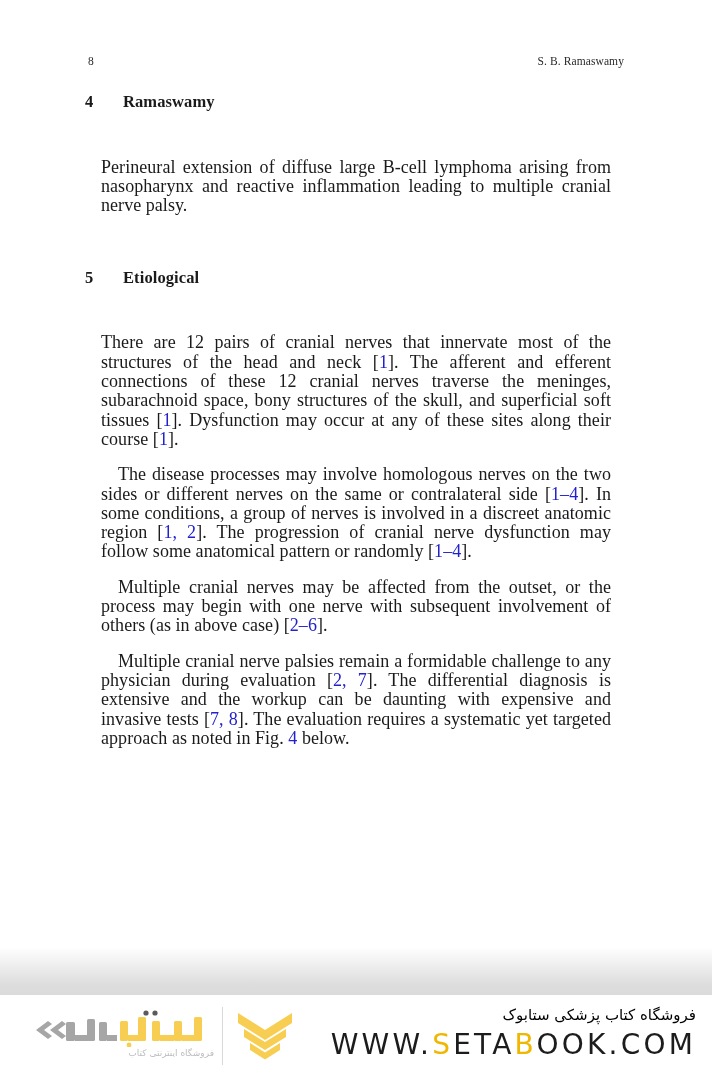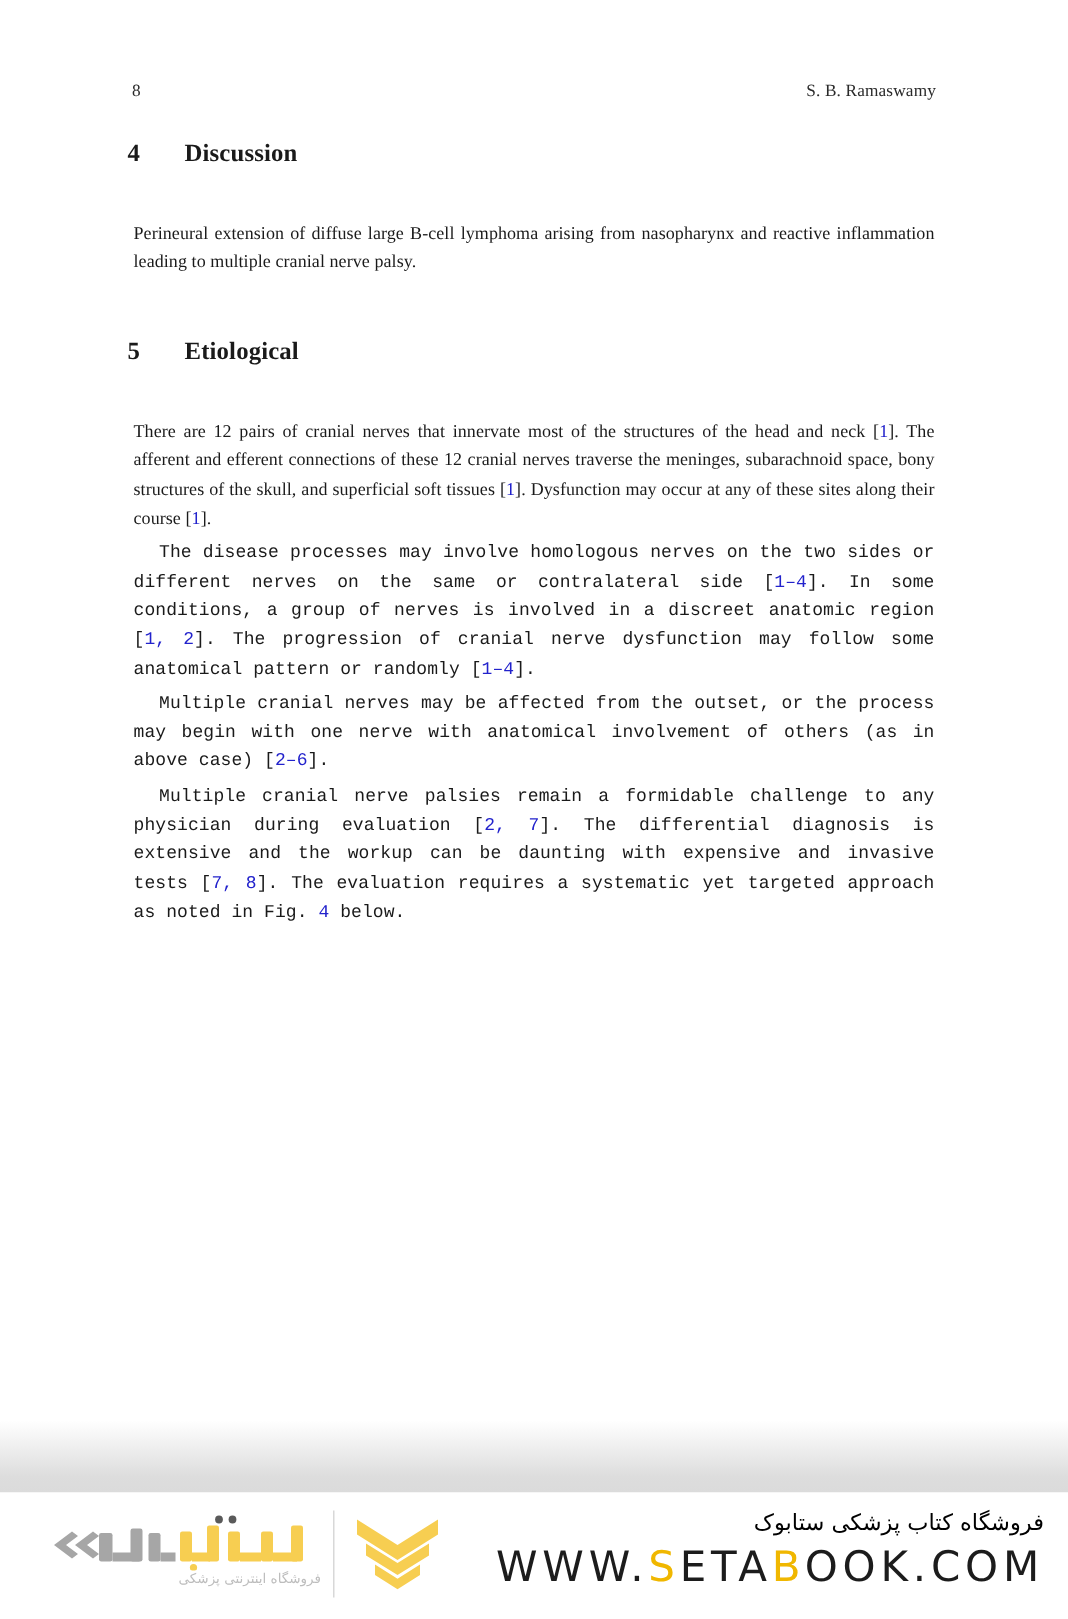--- a/index.html
+++ b/index.html
@@ -53,29 +53,29 @@
     align-items: baseline;
   }
   h2.section-heading .secnum {
     display: inline-block;
     width: 38px;
     flex: 0 0 38px;
   }
   h2.section-heading .sectitle { display: inline-block; }
 
   p.body {
-    font-size: 12px;
+    font-size: 18px;
     line-height: 19.3px;
-    margin: 4px;
+    margin: 16px;
     text-align: justify;
     text-justify: inter-word;
     hyphens: manual;
     letter-spacing: 0.05px;
   }
-  p.body.indent { text-indent: 17px; font-family: Liberation Mono, monospace; }
+  p.body.indent { text-indent: 17px; }
 
   .cite { color: #2222cc; }
 
   .gap-after-h2-1 { height: 30px; }
   .gap-para-1 { height: 36px; }
   .gap-after-h2-2 { height: 30px; }
 
   
   .footer-band {
     position: absolute;
@@ -170,41 +170,41 @@
 
   <div class="running-head">
     <span class="folio">8</span>
     <span class="author">S. B. Ramaswamy</span>
   </div>
 
   <div class="content">
 
     <h2 class="section-heading">
       <span class="secnum">4</span>
-      <span class="sectitle">Discussion</span>
+      <span class="sectitle">Ramaswamy</span>
     </h2>
 
     <div class="gap-after-h2-1"></div>
 
     <p class="body">Perineural extension of diffuse large B-cell lymphoma arising from nasopharynx and reactive inflammation leading to multiple cranial nerve palsy.</p>
 
     <div class="gap-para-1"></div>
 
     <h2 class="section-heading">
       <span class="secnum">5</span>
       <span class="sectitle">Etiological</span>
     </h2>
 
     <div class="gap-after-h2-2"></div>
 
     <p class="body"><span>There are 12 pairs of cranial nerves that innervate most of the structures of the head and neck [</span><span class="cite">1</span><span>]. The afferent and efferent connections of these 12 cranial nerves traverse the meninges, subarachnoid space, bony structures of the skull, and superficial soft tissues [</span><span class="cite">1</span><span>]. Dysfunction may occur at any of these sites along their course [</span><span class="cite">1</span><span>].</span></p>
 
     <p class="body indent"><span>The disease processes may involve homologous nerves on the two sides or different nerves on the same or contralateral side [</span><span class="cite">1–4</span><span>]. In some conditions, a group of nerves is involved in a discreet anatomic region [</span><span class="cite">1, 2</span><span>]. The progression of cranial nerve dysfunction may follow some anatomical pattern or randomly [</span><span class="cite">1–4</span><span>].</span></p>
 
-    <p class="body indent"><span>Multiple cranial nerves may be affected from the outset, or the process may begin with one nerve with anatomical involvement of others (as in above case) [</span><span class="cite">2–6</span><span>].</span></p>
+    <p class="body indent"><span>Multiple cranial nerves may be affected from the outset, or the process may begin with one nerve with subsequent involvement of others (as in above case) [</span><span class="cite">2–6</span><span>].</span></p>
 
 
     <p class="body indent"><span>Multiple cranial nerve palsies remain a formidable challenge to any physician during evaluation [</span><span class="cite">2, 7</span><span>]. The differential diagnosis is extensive and the workup can be daunting with expensive and invasive tests [</span><span class="cite">7, 8</span><span>]. The evaluation requires a systematic yet targeted approach as noted in Fig. </span><span class="cite">4</span><span> below.</span></p>
 
   </div>
 
   <div class="footer-band"></div>
 
   <div class="footer">
 
@@ -228,21 +228,21 @@
           <path d="M126 26 h14 v6 h-14 z" fill="#F7CE51"></path>
           <rect x="140" y="12" width="8" height="20" rx="1.5" fill="#F7CE51"></rect>
           <path d="M148 26 h16 v6 h-16 z" fill="#F7CE51"></path>
           <rect x="160" y="8" width="8" height="24" rx="1.5" fill="#F7CE51"></rect>
 
           <circle cx="112" cy="4" r="2.6" fill="#5a5a5a"></circle>
           <circle cx="121" cy="4" r="2.6" fill="#5a5a5a"></circle>
           <circle cx="95" cy="36" r="2.4" fill="#F7CE51"></circle>
         </svg>
       </div>
-      <div class="logo-sub">فروشگاه اینترنتی پزشکی</div>
+      <div class="logo-sub">فروشگاه اینترنتی کتاب</div>
       <div class="logo-divider"></div>
       <div class="logo-chevrons">
         <svg viewBox="0 0 58 58" width="58" height="58" xmlns="http://www.w3.org/2000/svg">
           <path d="M2 4 L29 21 L56 4 L56 14 L29 31 L2 14 Z" fill="#F7CE51"></path>
           <path d="M8 20 L29 33 L50 20 L50 28 L29 41 L8 28 Z" fill="#F7CE51"></path>
           <path d="M14 34 L29 43.5 L44 34 L44 41 L29 50.5 L14 41 Z" fill="#F7CE51"></path>
         </svg>
       </div>
     </div>
 

